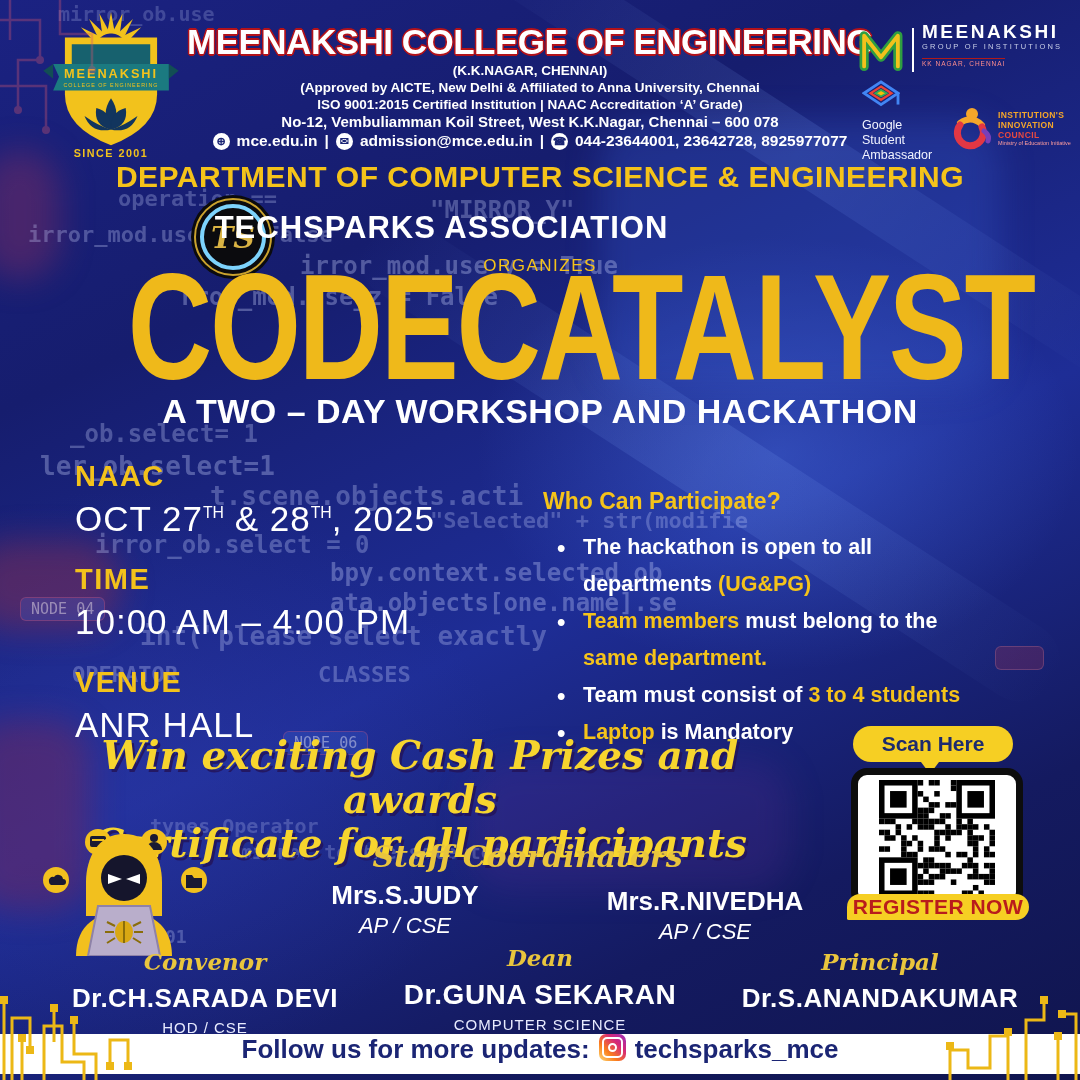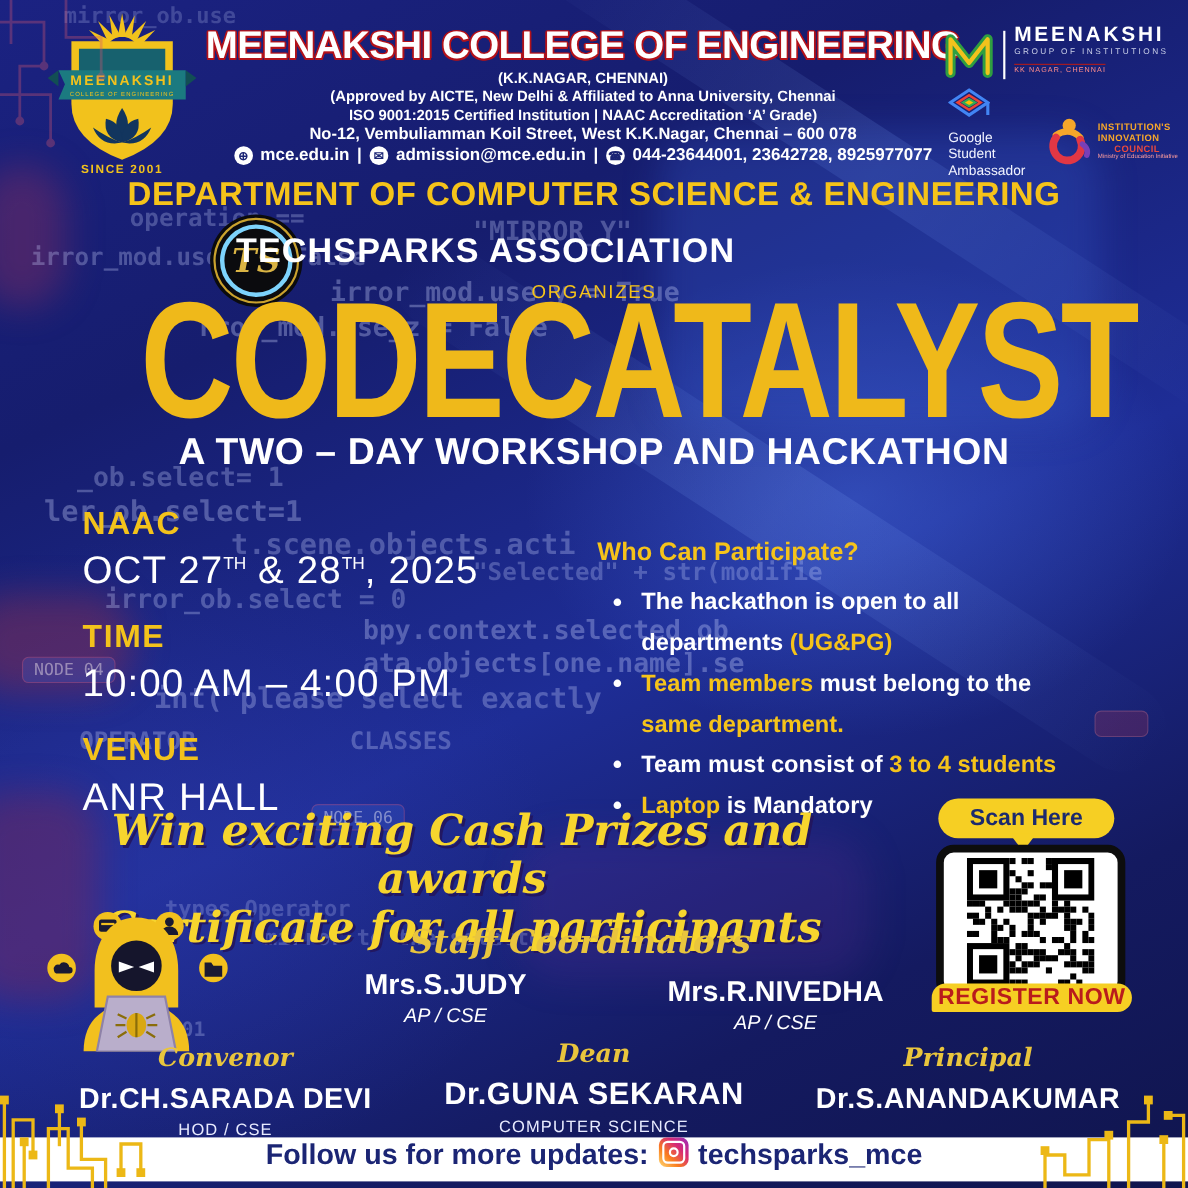--- a/index.html
+++ b/index.html
@@ -27,21 +27,21 @@
   .cicon{width:17px;height:17px;border-radius:50%;background:#fff;color:#1b2574;font-size:11px;display:inline-flex;align-items:center;justify-content:center;}
   #logos{left:858px;top:22px;width:215px;color:#fff;}
   .glogo-row{display:flex;align-items:flex-start;gap:8px;}
   .gl-div{width:2px;height:44px;background:#fff;margin-top:6px;}
   .gl-name{font-size:19px;font-weight:bold;letter-spacing:2.5px;line-height:20px;}
   .gl-sub{font-size:7.5px;letter-spacing:2.2px;color:#c9cfe8;line-height:10px;}
   .gl-tag{font-size:6.5px;color:#ff8d8d;letter-spacing:1px;border-top:1px solid #b11a1a;display:inline-block;margin-top:2px;padding-top:1px;}
   #gsa{left:862px;top:80px;width:100px;font-size:12.5px;line-height:15px;color:#f2f4ff;}
   #iic{left:948px;top:105px;width:125px;display:flex;gap:6px;align-items:center;}
   .iic-t1{font-size:8.5px;font-weight:bold;color:#f5a62a;line-height:10px;letter-spacing:.4px;}
-  .iic-t3{color:#e8493f;margin-left:15px;}
+  .iic-t3{color:#e8493f;}
   .iic-tag{font-size:5.5px;color:#ff9d9d;}
 
   
   #dept{left:0;top:160px;width:1080px;text-align:center;font-size:30px;font-weight:bold;color:#f5c31a;letter-spacing:.5px;}
   #ts-logo{left:194px;top:198px;width:74px;height:74px;border-radius:50%;background:#0b0b0e;border:2px solid #caa22e;display:flex;align-items:center;justify-content:center;box-shadow:0 0 0 3px #0b0b0e;}
   #ts-inner{width:58px;height:58px;border-radius:50%;border:4px solid #7dd3fc;display:flex;align-items:center;justify-content:center;}
   #ts-mono{font-family:"DejaVu Serif",serif;font-style:italic;font-weight:bold;font-size:30px;color:#d9b344;}
   #assoc{left:0;top:210px;width:883px;text-align:center;font-size:31px;font-weight:bold;color:#fff;letter-spacing:1px;}
   #organizes{left:0;top:256px;width:1080px;text-align:center;font-size:17px;font-weight:normal;color:#f5c31a;letter-spacing:1.5px;}
   #event-title{left:0;top:268px;width:1080px;text-align:center;line-height:118px;white-space:nowrap;}
@@ -69,21 +69,21 @@
   
   #scan-pill{left:853px;top:726px;width:160px;height:36px;background:#f6cf23;border-radius:18px;display:flex;align-items:center;justify-content:center;font-size:21px;font-weight:bold;color:#1c2a6e;}
   #scan-tail{left:918px;top:758px;width:0;height:0;border:12px solid transparent;border-top:16px solid #f6cf23;}
   #qr-frame{left:851px;top:768px;width:172px;height:140px;background:#fff;border:7px solid #0d0d0d;border-radius:16px;box-sizing:border-box;display:flex;align-items:center;justify-content:center;}
   #register-pill{left:847px;top:894px;width:182px;height:26px;background:#f6cf23;border-radius:14px 14px 14px 2px;display:flex;align-items:center;justify-content:center;font-size:21px;font-weight:bold;color:#b91c1c;letter-spacing:.5px;}
 
   
   #staff-heading{left:0;top:839px;width:1055px;text-align:center;font-family:"DejaVu Serif",serif;font-style:italic;font-weight:bold;font-size:30px;color:#e9c53d;}
   .coord{text-align:center;color:#fff;}
   .coord .nm{font-size:26px;font-weight:bold;}
-  .coord .rl{font-size:18px;font-style:italic;margin-top:2px;}
+  .coord .rl{font-size:22px;font-style:italic;margin-top:2px;}
   #coord-1{left:295px;top:880px;width:220px;}
   #coord-2{left:580px;top:886px;width:250px;}
 
   
   .official{text-align:center;color:#fff;}
   .official .ti{font-family:"DejaVu Serif",serif;font-style:italic;font-weight:bold;font-size:23px;color:#e9c53d;}
   .official .nm{font-size:26px;font-weight:bold;margin-top:8px;letter-spacing:.5px;}
   .official .rl{font-size:15px;margin-top:5px;letter-spacing:1px;color:#e8ebff;}
   #official-1{left:55px;top:948px;width:300px;}
   #official-2{left:390px;top:944px;width:300px;}

